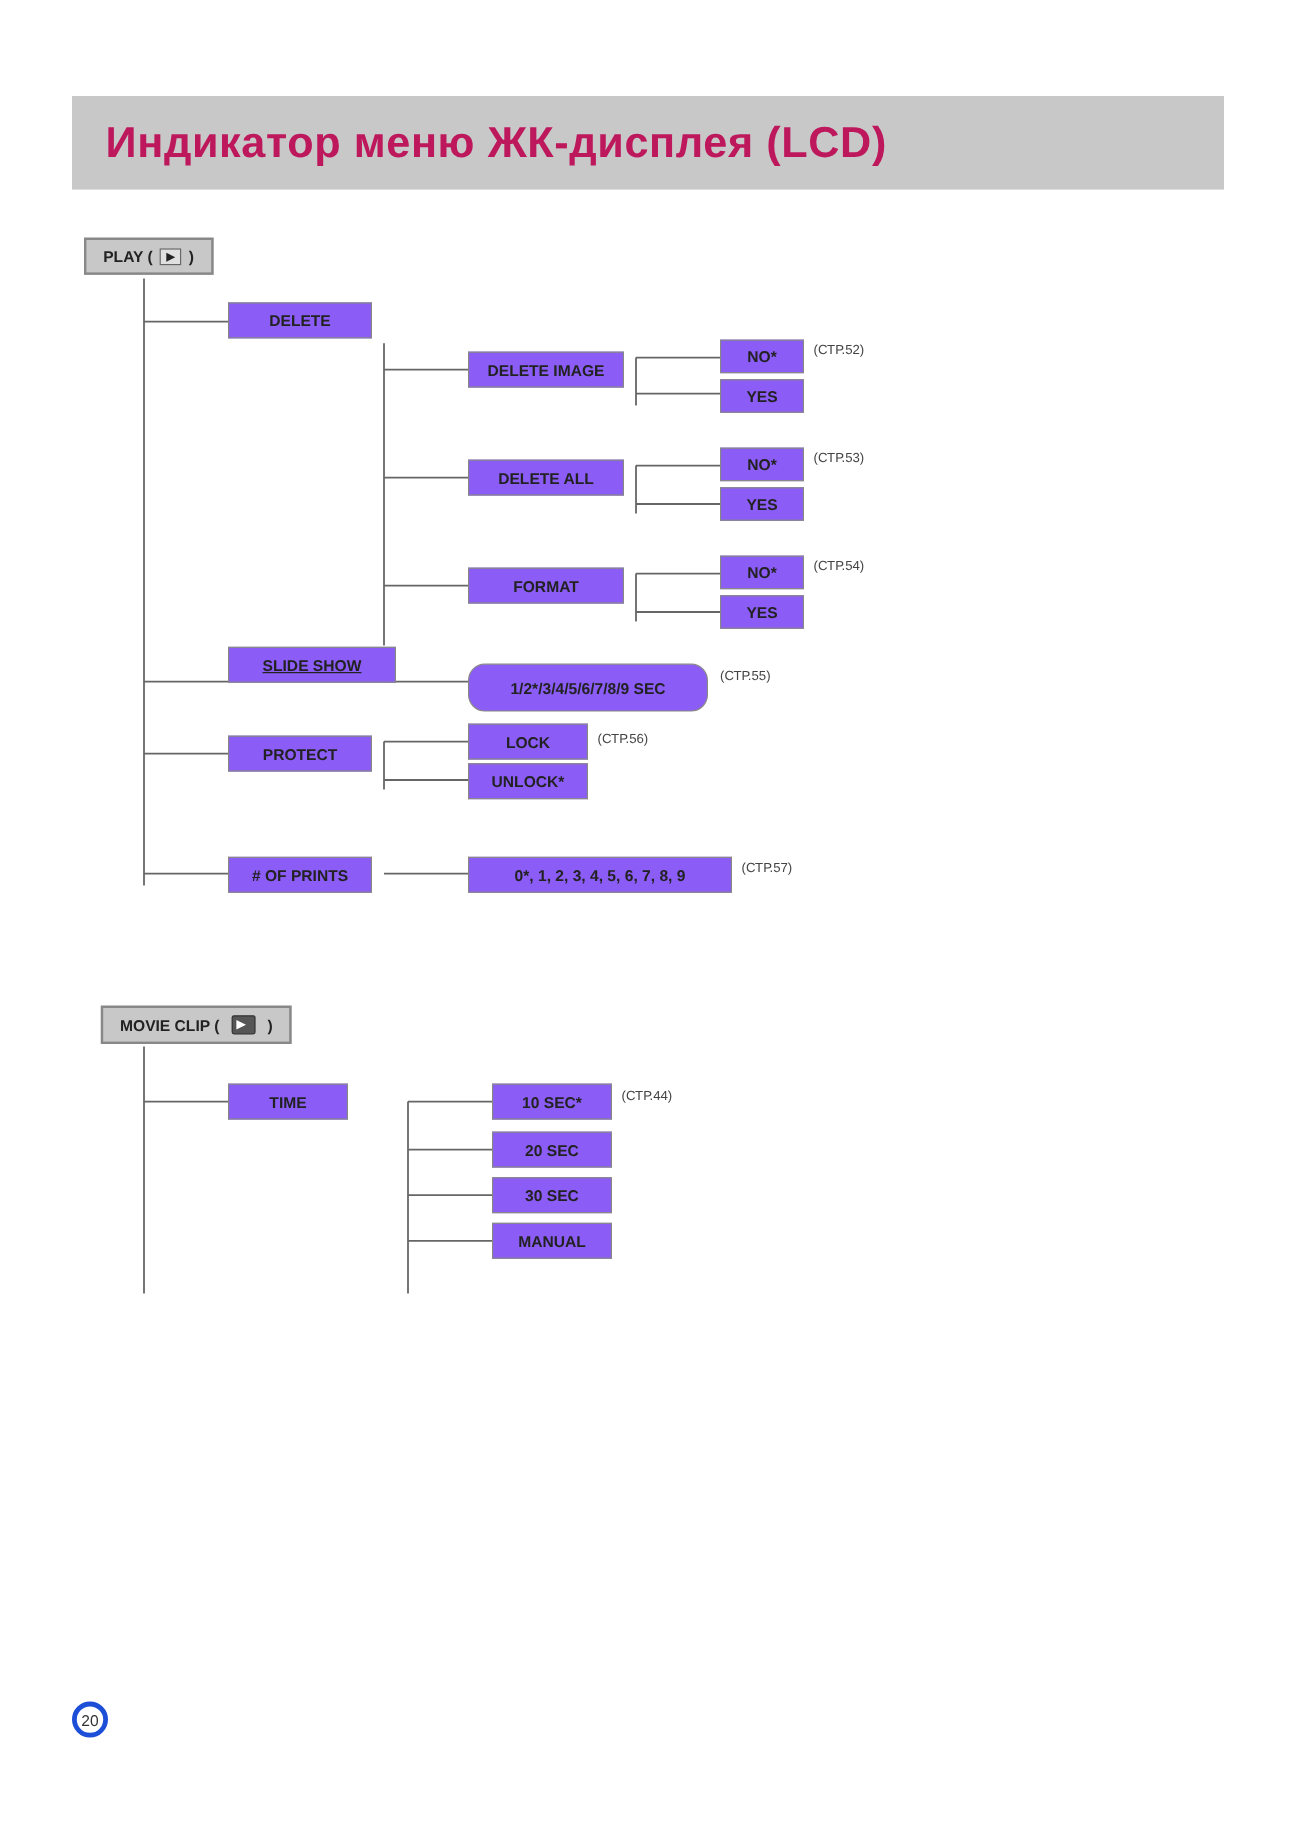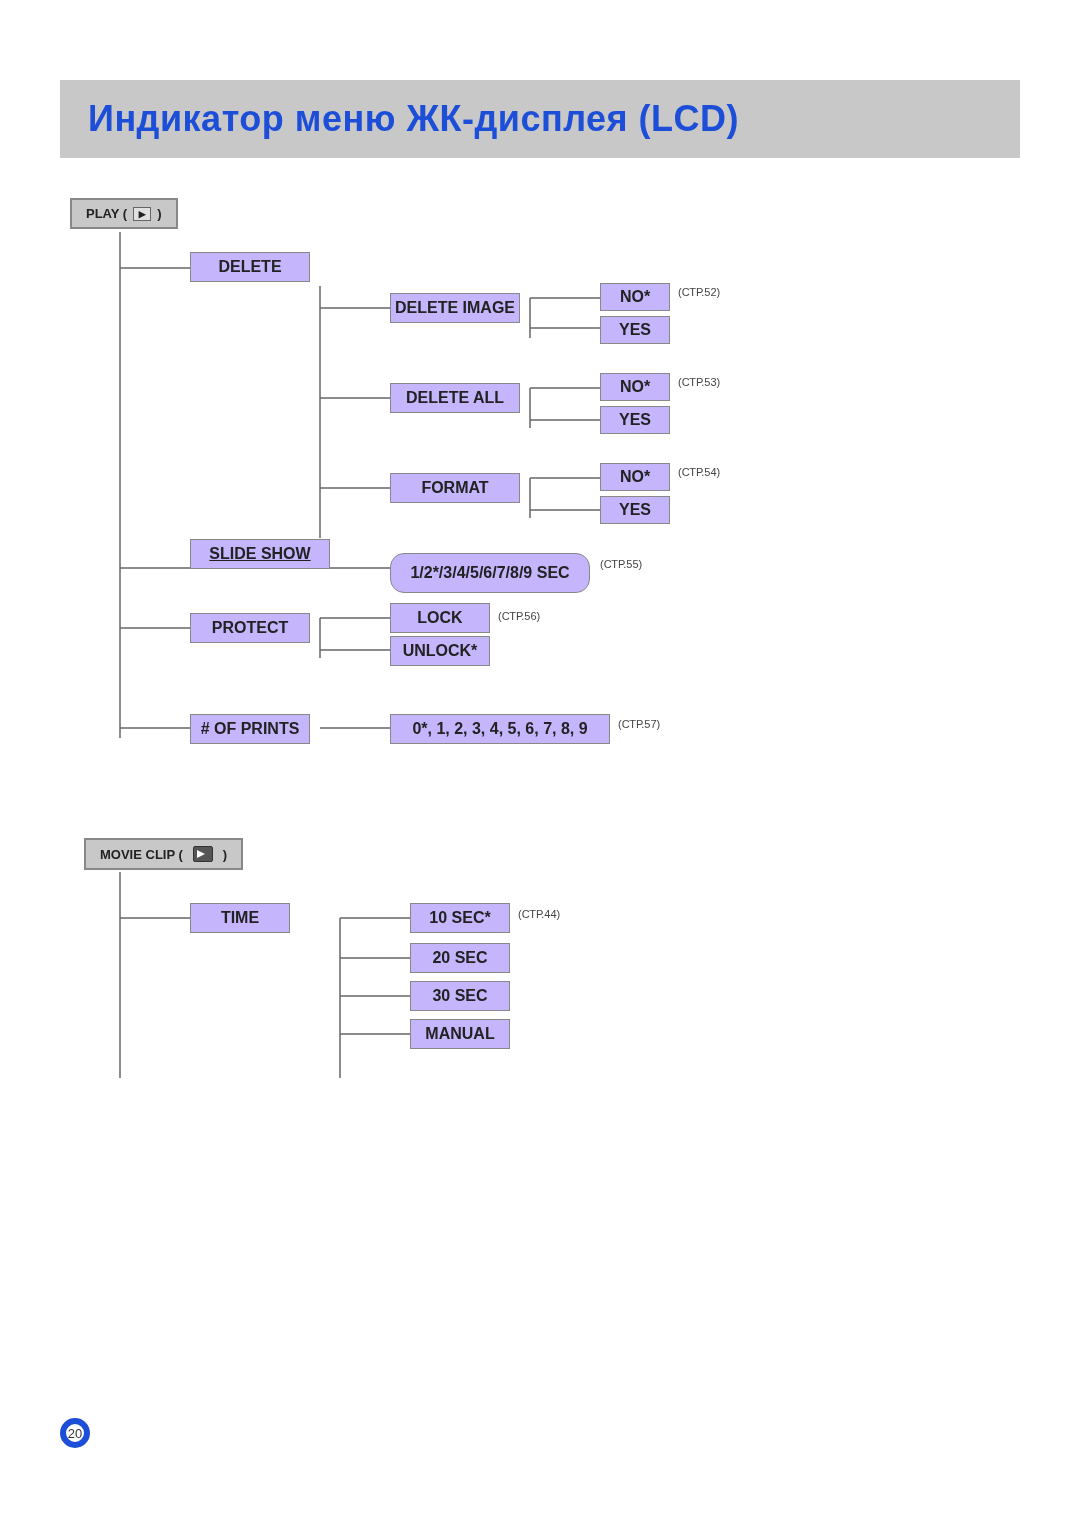--- a/index.html
+++ b/index.html
@@ -11,21 +11,21 @@
       color: #222;
       position: relative;
     }
 
     .page-title {
       background: #c8c8c8;
       margin: 80px 60px 40px 60px;
       padding: 18px 28px;
       font-size: 36px;
       font-weight: bold;
-      color: #1d4ed8;
+      color: #be185d;
       letter-spacing: 0.5px;
     }
 
     .diagram-area {
       margin: 0 60px;
       position: relative;
     }
 
     
     .header-row {
@@ -39,25 +39,25 @@
       border: 1px solid #aaa;
       background: #f0f0f0;
       font-size: 12px;
       padding: 4px 10px;
       color: #333;
     }
 
     
     .node-box {
       border: 1px solid #888;
-      background: #c4b5fd;
+      background: #8b5cf6;
       display: inline-flex;
       align-items: center;
       justify-content: center;
-      font-size: 16px;
+      font-size: 13px;
       font-weight: bold;
       color: #222;
       text-align: center;
       padding: 5px 8px;
       white-space: nowrap;
     }
 
     .play-box {
       background: #c8c8c8;
       border: 2px solid #888;
@@ -100,21 +100,21 @@
     .ref-label {
       font-size: 11px;
       color: #444;
       position: absolute;
     }
 
     .page-number {
       position: absolute;
       bottom: 80px;
       left: 60px;
-      border: 6px solid #1d4ed8;
+      border: 4px solid #1d4ed8;
       border-radius: 50%;
       width: 30px;
       height: 30px;
       display: flex;
       align-items: center;
       justify-content: center;
       font-size: 13px;
       color: #333;
     }
   </style>

